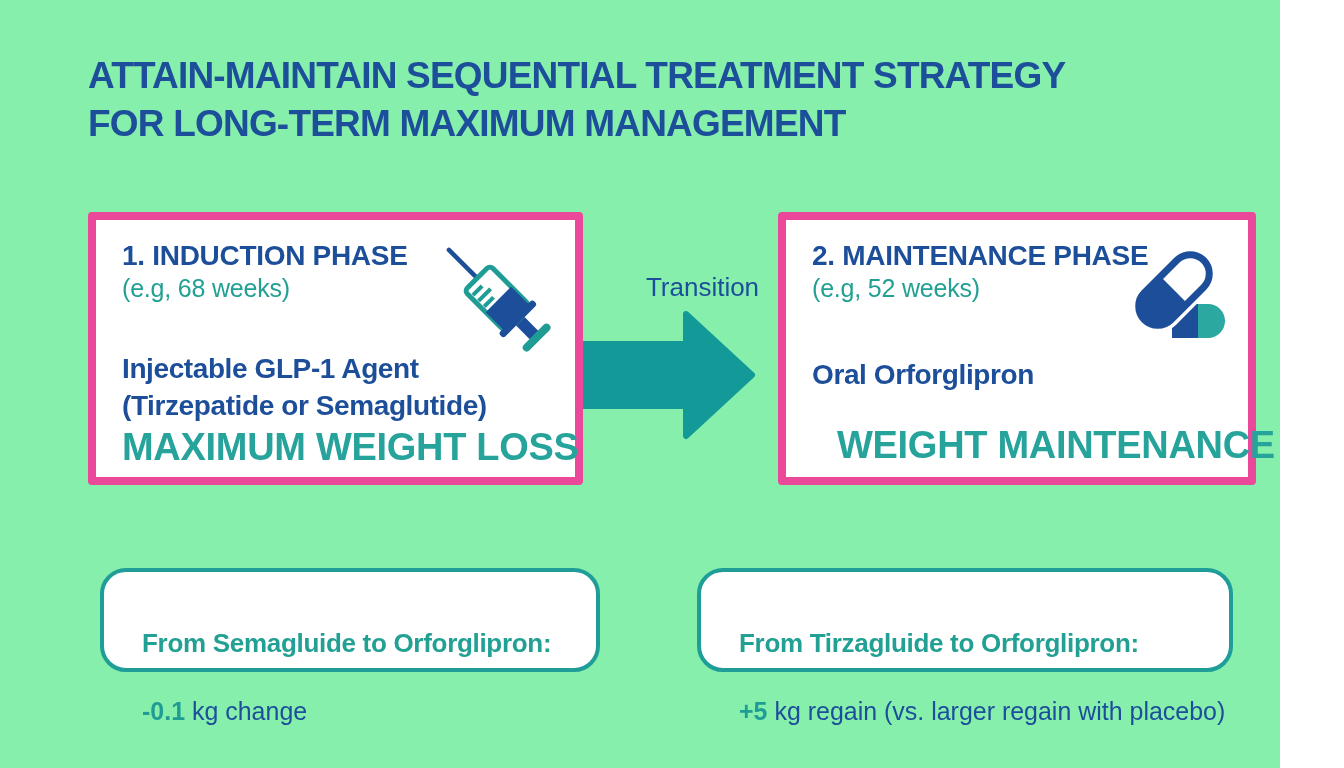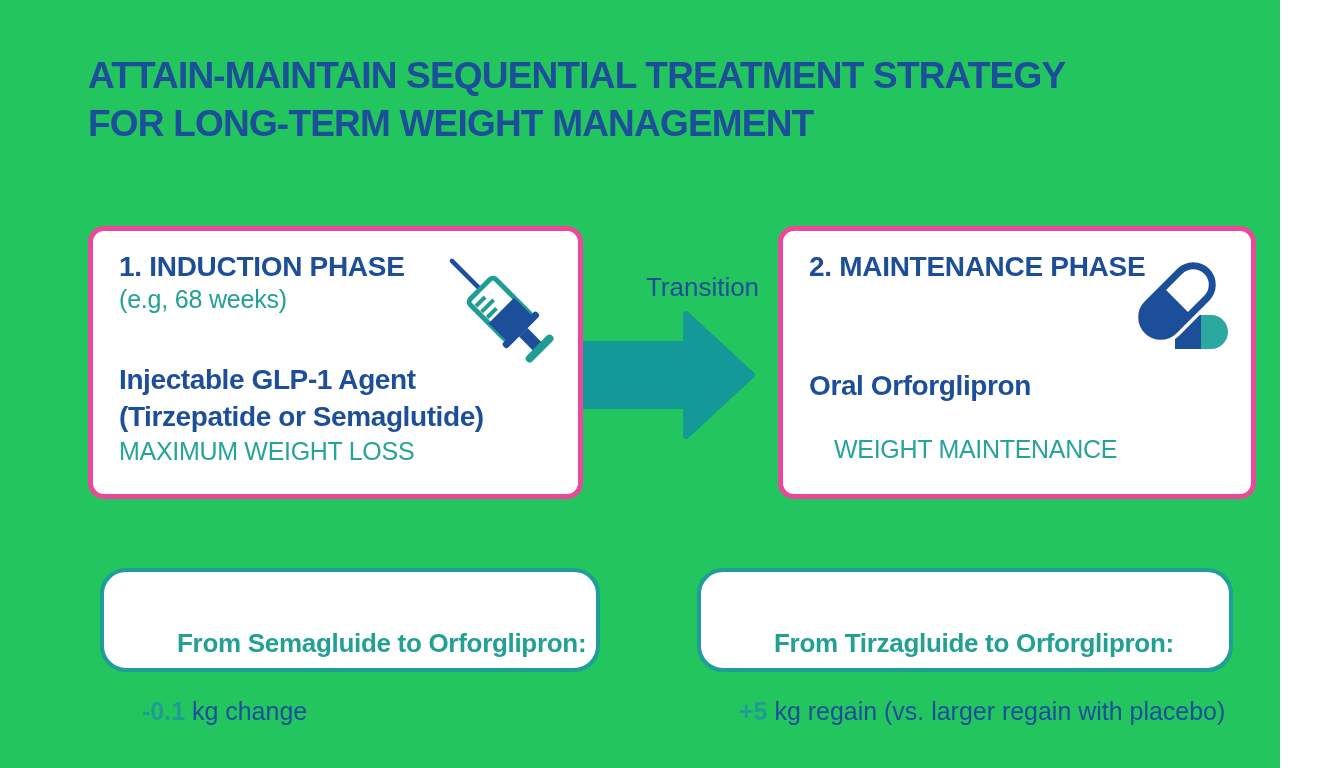--- a/index.html
+++ b/index.html
@@ -1,48 +1,48 @@
 <!DOCTYPE html>
 <html><head>
 <meta charset="utf-8">
 <style>
   html,body{margin:0;padding:0;background:#ffffff;}
   body{font-family:"Liberation Sans", sans-serif;}
-  .canvas{position:relative;width:1280px;height:768px;background:#22c55e;overflow:hidden;}
+  .canvas{position:relative;width:1280px;height:768px;background:#86efac;overflow:hidden;}
 
   .page-title{
     position:absolute;left:88px;top:52px;
     font-size:37px;font-weight:bold;color:#1C4E9A;
     line-height:48px;letter-spacing:-0.8px;white-space:nowrap;
   }
 
   .phase-box{
-    position:absolute;top:226px;height:273px;
-    background:#ffffff;border:5px solid #ec4899;border-radius:16px;
+    position:absolute;top:212px;height:273px;
+    background:#ffffff;border:8px solid #ec4899;border-radius:4px;
     box-sizing:border-box;
   }
   .phase-box.left{left:88px;width:495px;}
   .phase-box.right{left:778px;width:478px;}
 
   .phase-heading{
     position:absolute;left:26px;top:20px;
     font-size:28px;font-weight:bold;color:#1C4E9A;letter-spacing:-0.3px;white-space:nowrap;
   }
   .phase-duration{
     position:absolute;left:26px;top:54px;
     font-size:25px;color:#21A093;letter-spacing:-0.2px;white-space:nowrap;
   }
   .phase-agent{
     position:absolute;left:26px;top:122px;
     font-size:28px;font-weight:bold;color:#1C4E9A;line-height:37px;letter-spacing:-0.4px;white-space:nowrap;margin-top:8px;
   }
   .phase-box.right .phase-agent{top:128px;}
   .phase-outcome{
     position:absolute;left:26px;top:206px;
-    font-size:25px;font-weight:normal;color:#26A39A;letter-spacing:-0.3px;white-space:nowrap;
+    font-size:38px;font-weight:bold;color:#26A39A;letter-spacing:-0.3px;white-space:nowrap;
   }
   .phase-box.right .phase-outcome{top:204px;margin-left:25px;}
 
   .icon-syringe{position:absolute;right:18px;top:16px;width:120px;height:125px;}
   .icon-pill{position:absolute;right:20px;top:26px;width:102px;height:96px;}
 
   .transition-label{
     position:absolute;left:583px;top:272px;width:175px;
     text-align:center;font-size:26px;color:#1C4E9A;white-space:nowrap;padding-left:32px;
   }
@@ -50,36 +50,36 @@
 
   .result-box{
     position:absolute;top:568px;height:104px;
     background:#ffffff;border:4px solid #1F9D98;border-radius:26px;
     box-sizing:border-box;
   }
   .result-box.left{left:100px;width:500px;}
   .result-box.right{left:697px;width:536px;}
   .result-inner{position:absolute;left:38px;top:19px;white-space:pre;}
   .result-heading{
-    font-size:26px;font-weight:bold;color:#21A093;letter-spacing:-0.3px;line-height:32px;white-space:nowrap;margin-left:35px;
+    font-size:26px;font-weight:bold;color:#21A093;letter-spacing:-0.3px;line-height:32px;white-space:nowrap;
   }
   .result-line{
     font-size:26px;color:#1C4E9A;line-height:33px;white-space:pre;
     transform:scaleX(0.96);transform-origin:left top;
   }
   .result-line .value{color:#1F9D94;font-weight:bold;}
 </style>
 </head>
 <body>
 
 <div class="canvas">
 
   <div class="page-title">
     <div>ATTAIN-MAINTAIN SEQUENTIAL TREATMENT STRATEGY</div>
-    <div>FOR LONG-TERM WEIGHT MANAGEMENT</div>
+    <div>FOR LONG-TERM MAXIMUM MANAGEMENT</div>
   </div>
 
   <div class="phase-box left">
     <div class="phase-heading">1. INDUCTION PHASE</div>
     <div class="phase-duration">(e.g, 68 weeks)</div>
     <span class="icon-syringe">
       <svg viewBox="0 0 120 125" width="120" height="125">
         <g transform="rotate(45 60 62)">
 
           <line x1="-8" y1="62" x2="32" y2="62" stroke="#1C4E9A" stroke-width="4.5" stroke-linecap="round"></line>
@@ -109,20 +109,21 @@
 
   <div class="transition-label">Transition</div>
   <span class="transition-arrow">
     <svg viewBox="0 0 176 140" width="176" height="140">
       <path d="M 0,39 L 103,39 L 103,9 L 169,70 L 103,131 L 103,101 L 0,101 Z" fill="#139A98" stroke="#139A98" stroke-width="6" stroke-linejoin="round"></path>
     </svg>
   </span>
 
   <div class="phase-box right">
     <div class="phase-heading">2. MAINTENANCE PHASE</div>
+    <div class="phase-duration">(e.g, 52 weeks)</div>
     <span class="icon-pill">
       <svg viewBox="0 0 102 96" width="102" height="96">
 
         <g>
           <path d="M 46,58 L 72,58 L 72,92 L 46,92 Z" fill="#1C4E9A"></path>
           <path d="M 72,58 L 82,58 A 17 17 0 0 1 99,75 A 17 17 0 0 1 82,92 L 72,92 Z" fill="#2BA8A0"></path>
         </g>
 
         <g transform="rotate(-45 48 44)">
           <rect x="6" y="25" width="84" height="38" rx="19" fill="#ffffff" stroke="#ffffff" stroke-width="14"></rect>

